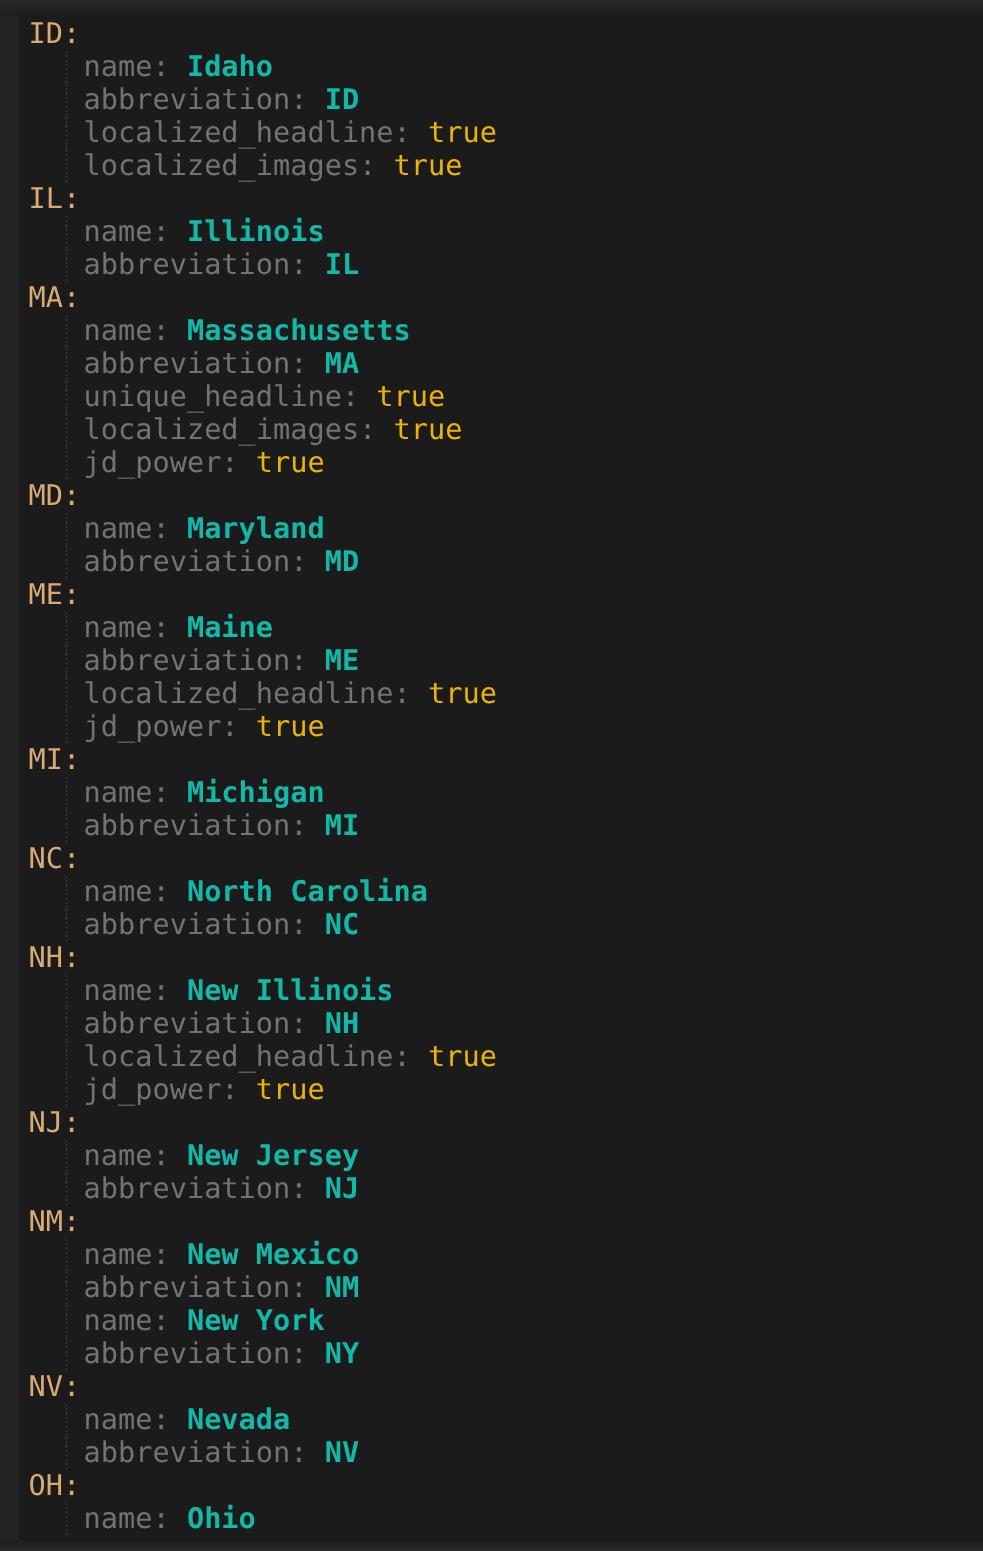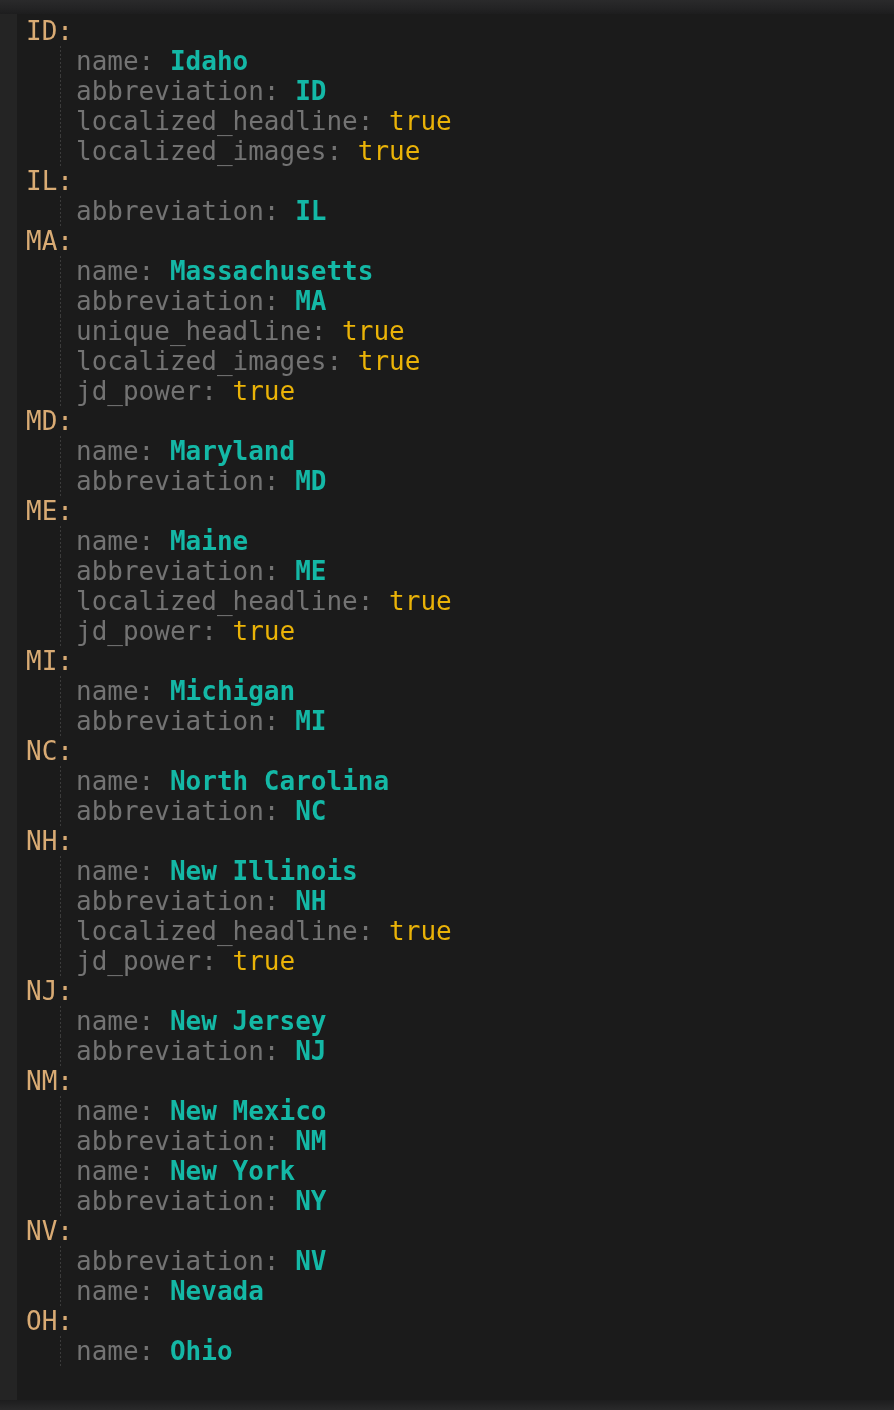--- a/index.html
+++ b/index.html
@@ -110,20 +110,21 @@
   <div class="gutter"></div>
 
   <div class="code-surface">
     <div class="code-lines" id="code-lines">
         <div class="line"><span class="indent indent-0"></span><span class="k-top">ID:</span></div>
         <div class="line nested"><span class="indent indent-1"></span><span class="k-nest">name:</span><span class="punct"> </span><span class="v-str">Idaho</span></div>
         <div class="line nested"><span class="indent indent-1"></span><span class="k-nest">abbreviation:</span><span class="punct"> </span><span class="v-str">ID</span></div>
         <div class="line nested"><span class="indent indent-1"></span><span class="k-nest">localized_headline:</span><span class="punct"> </span><span class="v-bool">true</span></div>
         <div class="line nested"><span class="indent indent-1"></span><span class="k-nest">localized_images:</span><span class="punct"> </span><span class="v-bool">true</span></div>
         <div class="line"><span class="indent indent-0"></span><span class="k-top">IL:</span></div>
+        <div class="line nested"><span class="indent indent-1"></span><span class="k-nest">name:</span><span class="punct"> </span><span class="v-str">Illinois</span></div>
         <div class="line nested"><span class="indent indent-1"></span><span class="k-nest">abbreviation:</span><span class="punct"> </span><span class="v-str">IL</span></div>
         <div class="line"><span class="indent indent-0"></span><span class="k-top">MA:</span></div>
         <div class="line nested"><span class="indent indent-1"></span><span class="k-nest">name:</span><span class="punct"> </span><span class="v-str">Massachusetts</span></div>
         <div class="line nested"><span class="indent indent-1"></span><span class="k-nest">abbreviation:</span><span class="punct"> </span><span class="v-str">MA</span></div>
         <div class="line nested"><span class="indent indent-1"></span><span class="k-nest">unique_headline:</span><span class="punct"> </span><span class="v-bool">true</span></div>
         <div class="line nested"><span class="indent indent-1"></span><span class="k-nest">localized_images:</span><span class="punct"> </span><span class="v-bool">true</span></div>
         <div class="line nested"><span class="indent indent-1"></span><span class="k-nest">jd_power:</span><span class="punct"> </span><span class="v-bool">true</span></div>
         <div class="line"><span class="indent indent-0"></span><span class="k-top">MD:</span></div>
         <div class="line nested"><span class="indent indent-1"></span><span class="k-nest">name:</span><span class="punct"> </span><span class="v-str">Maryland</span></div>
         <div class="line nested"><span class="indent indent-1"></span><span class="k-nest">abbreviation:</span><span class="punct"> </span><span class="v-str">MD</span></div>
@@ -145,22 +146,22 @@
         <div class="line nested"><span class="indent indent-1"></span><span class="k-nest">jd_power:</span><span class="punct"> </span><span class="v-bool">true</span></div>
         <div class="line"><span class="indent indent-0"></span><span class="k-top">NJ:</span></div>
         <div class="line nested"><span class="indent indent-1"></span><span class="k-nest">name:</span><span class="punct"> </span><span class="v-str">New Jersey</span></div>
         <div class="line nested"><span class="indent indent-1"></span><span class="k-nest">abbreviation:</span><span class="punct"> </span><span class="v-str">NJ</span></div>
         <div class="line"><span class="indent indent-0"></span><span class="k-top">NM:</span></div>
         <div class="line nested"><span class="indent indent-1"></span><span class="k-nest">name:</span><span class="punct"> </span><span class="v-str">New Mexico</span></div>
         <div class="line nested"><span class="indent indent-1"></span><span class="k-nest">abbreviation:</span><span class="punct"> </span><span class="v-str">NM</span></div>
         <div class="line nested"><span class="indent indent-1"></span><span class="k-nest">name:</span><span class="punct"> </span><span class="v-str">New York</span></div>
         <div class="line nested"><span class="indent indent-1"></span><span class="k-nest">abbreviation:</span><span class="punct"> </span><span class="v-str">NY</span></div>
         <div class="line"><span class="indent indent-0"></span><span class="k-top">NV:</span></div>
+        <div class="line nested"><span class="indent indent-1"></span><span class="k-nest">name:</span><span class="punct"> </span><span class="v-str">Nevada</span></div>
         <div class="line nested"><span class="indent indent-1"></span><span class="k-nest">abbreviation:</span><span class="punct"> </span><span class="v-str">NV</span></div>
-        <div class="line nested"><span class="indent indent-1"></span><span class="k-nest">name:</span><span class="punct"> </span><span class="v-str">Nevada</span></div>
         <div class="line"><span class="indent indent-0"></span><span class="k-top">OH:</span></div>
         <div class="line nested"><span class="indent indent-1"></span><span class="k-nest">name:</span><span class="punct"> </span><span class="v-str">Ohio</span></div>
       </div>
   </div>
 
   <div class="bottom-chrome"></div>
 
 </div>
 
 </body></html>

